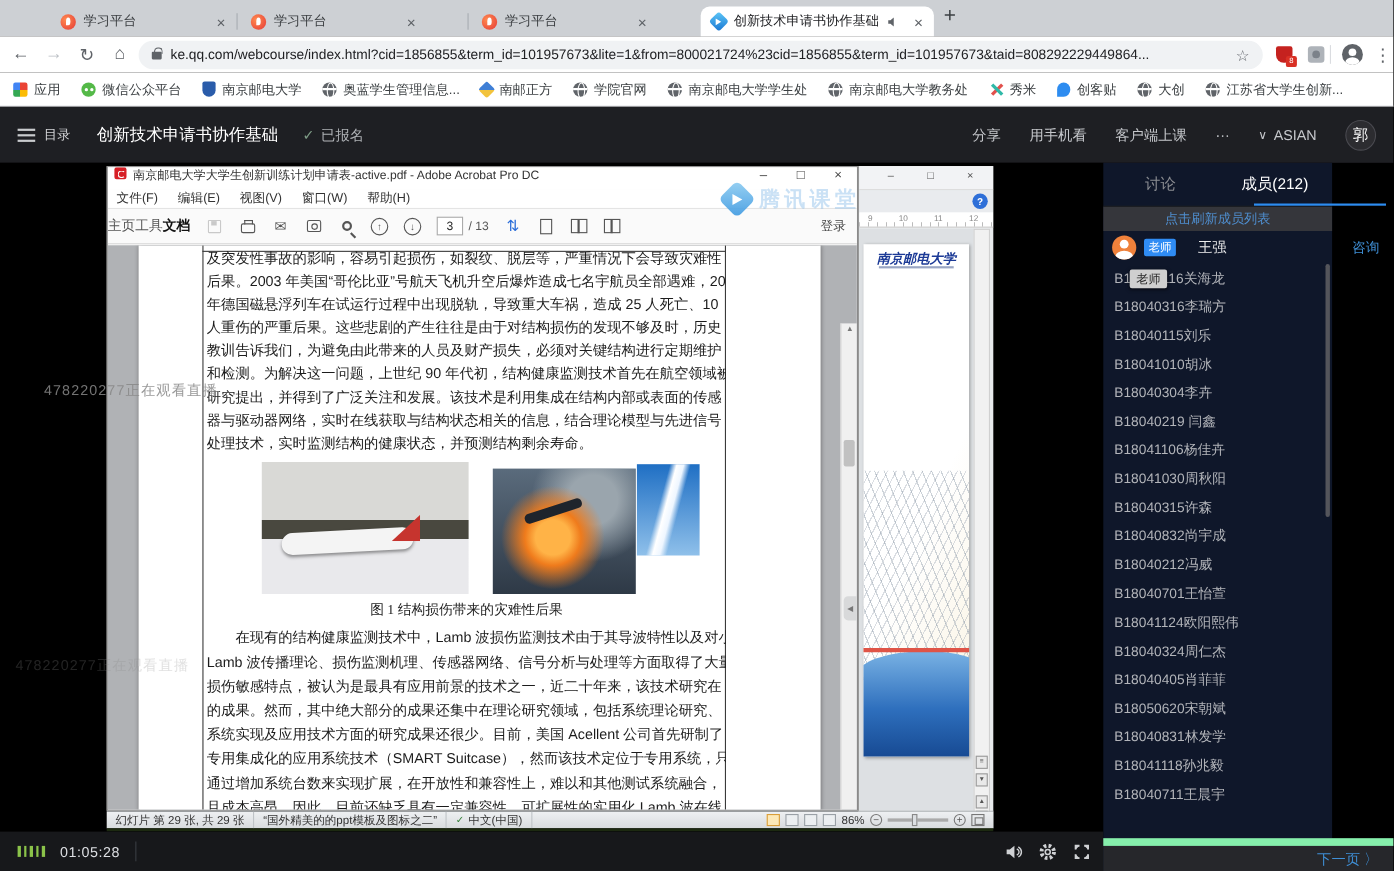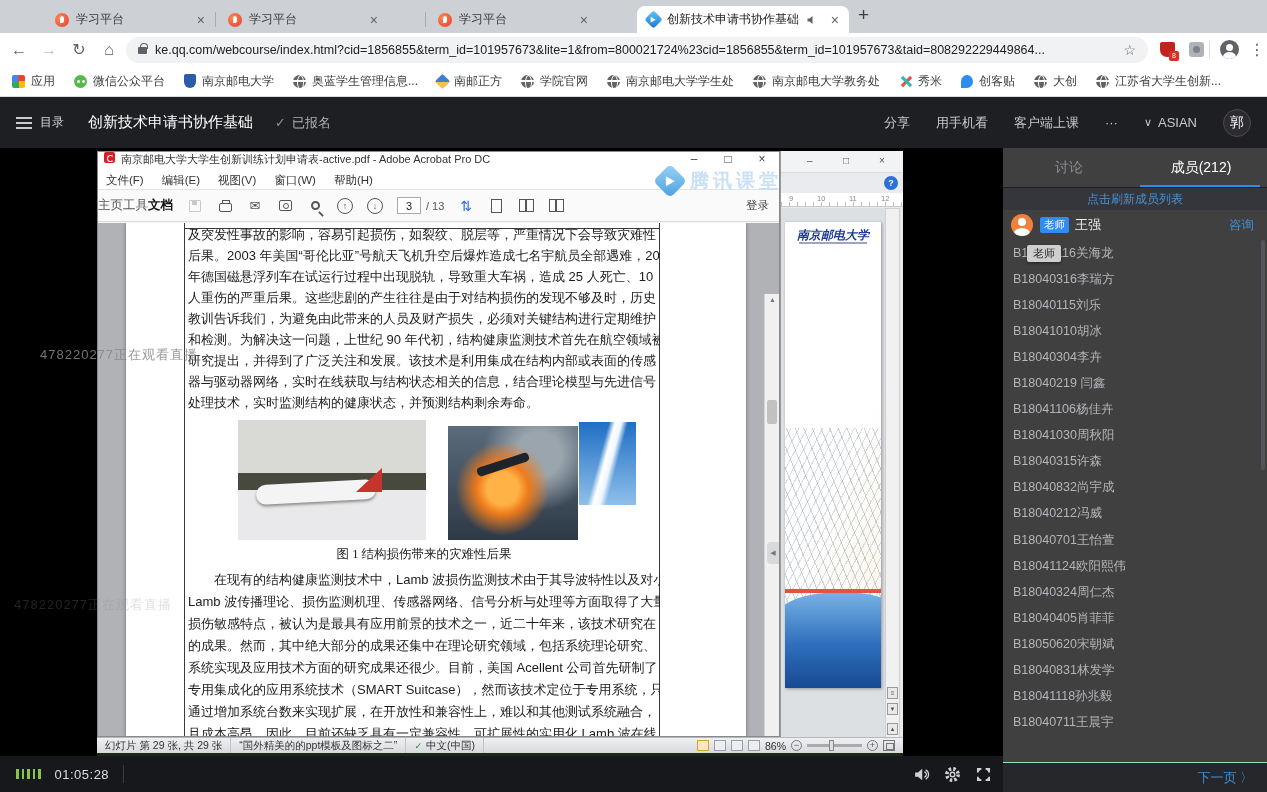--- a/index.html
+++ b/index.html
@@ -136,37 +136,37 @@
   .viewwm{position:absolute;font-size:13px;letter-spacing:1px;color:rgba(135,135,135,.85);white-space:nowrap;}
   
   .playerbar{position:absolute;left:0;top:756px;width:1003px;height:36px;background:#17181b;display:flex;align-items:center;}
   .sigbars{display:flex;align-items:flex-end;gap:3px;margin-left:16px;}
   .sigbars i{display:block;width:2.5px;height:10px;background:#8bc34a;}
   .ptime{margin-left:14px;font-size:13px;color:#dcdee2;letter-spacing:.5px;}
   .pdiv{width:1px;height:18px;background:#3a3c42;margin-left:14px;}
   .pctl{position:absolute;display:flex;align-items:center;justify-content:center;width:22px;height:22px;top:7px;}
   .pctl svg{width:17px;height:17px;fill:#cfd1d4;stroke:#cfd1d4;}
   
-  .sidebar{position:absolute;left:1003px;top:148px;width:264px;height:644px;background:#404040;}
+  .sidebar{position:absolute;left:1003px;top:148px;width:208px;height:644px;background:#0f172a;}
   .sb-tabs{height:40px;border-bottom:1px solid #1d1e21;position:relative;display:flex;}
   .sb-tab{flex:1;display:flex;align-items:center;justify-content:center;font-size:14px;color:#8b8d92;}
   .sb-tab.on{color:#fff;}
   .sb-underline{position:absolute;left:137px;bottom:0;width:120px;height:2.5px;background:#2d8cf0;}
   .sb-refresh{height:22px;background:#35363b;display:flex;align-items:center;justify-content:center;font-size:12px;color:#4f8fd0;}
   .sb-list{position:absolute;left:0;top:62px;width:264px;height:552px;display:flex;flex-direction:column;overflow:hidden;}
   .mrow{height:26.1px;flex:none;display:flex;align-items:center;padding-left:10px;font-size:12.5px;color:#b3b5ba;white-space:nowrap;}
   .trow{height:30px;flex:none;display:flex;align-items:center;padding-left:8px;position:relative;}
   .tavatar{width:22px;height:22px;border-radius:50%;background:#ef813b;position:relative;overflow:hidden;flex:none;}
   .tavatar:before{content:"";position:absolute;left:7px;top:4px;width:8px;height:8px;border-radius:50%;background:#fff;}
   .tavatar:after{content:"";position:absolute;left:3px;top:13.5px;width:16px;height:11px;border-radius:50%;background:#fff;}
   .tbadge{margin-left:7px;background:#2f8cf4;color:#fff;font-size:10.5px;padding:1px 4px;border-radius:2px;}
-  .tname{margin-left:6px;color:#ededed;font-size:13px;}
+  .tname{margin-left:20px;color:#ededed;font-size:13px;}
   .taction{position:absolute;right:13px;color:#3f8fd6;font-size:12.5px;}
   .tooltip{position:absolute;left:24px;top:35px;background:#cfcfcf;color:#2b2b2b;font-size:11px;padding:1px 6px;border-radius:2px;box-shadow:0 1px 3px rgba(0,0,0,.5);z-index:5;}
-  .sb-footer{position:absolute;left:0;bottom:0;width:264px;height:30px;background:#26272b;border-top:1px solid #86efac;display:flex;align-items:center;justify-content:flex-end;padding-right:14px;font-size:13px;color:#3f8fd6;}
+  .sb-footer{position:absolute;left:0;bottom:0;width:264px;height:30px;background:#26272b;border-top:7px solid #86efac;display:flex;align-items:center;justify-content:flex-end;padding-right:14px;font-size:13px;color:#3f8fd6;}
   .sb-scroll{position:absolute;right:2px;top:92px;width:4px;height:230px;background:#54555b;border-radius:2px;}
 </style>
 </head>
 <body>
 
 <div class="stage">
 
   <div class="tabstrip">
     <div class="tab" style="left:45px;width:170px;">
       <span class="fav-flame"></span>

